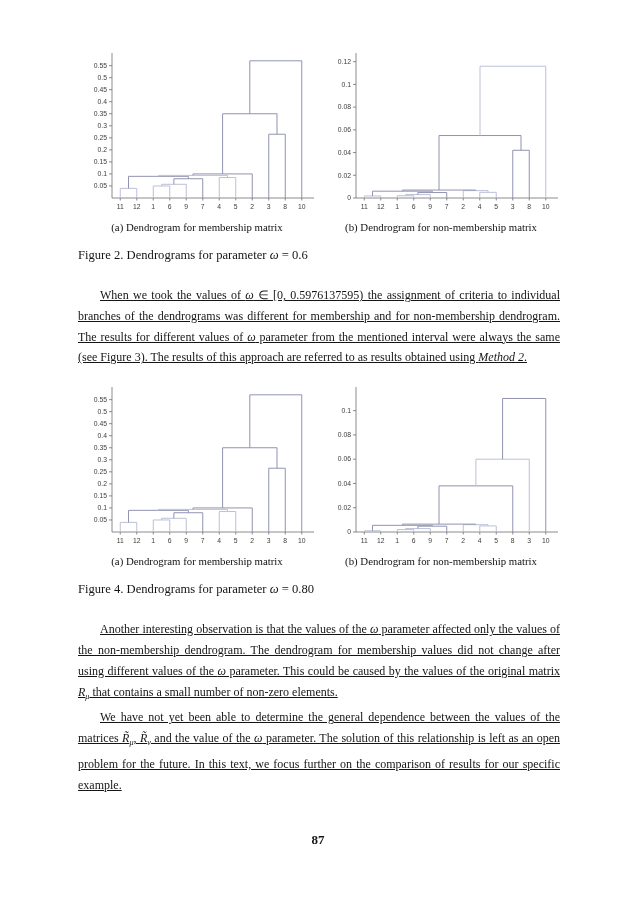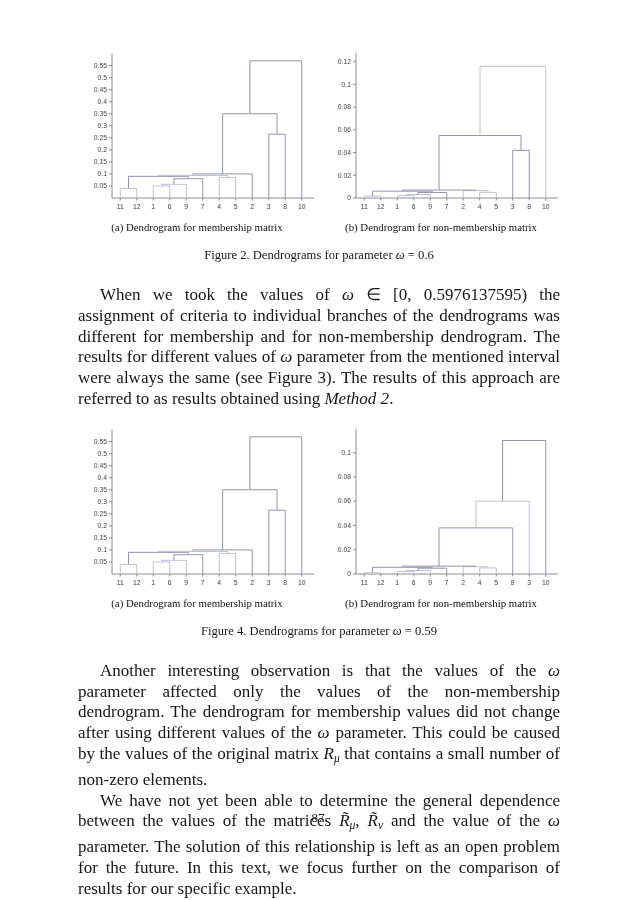--- a/index.html
+++ b/index.html
@@ -5,28 +5,28 @@
   html,body{margin:0;padding:0;background:#e8e8e8;}
   .page{width:636px;height:900px;background:#ffffff;position:relative;margin:0 auto;
         box-sizing:border-box;padding:48px 76px 0 78px;
         font-family:"Liberation Serif",serif;color:#151515;}
   .panels{display:flex;justify-content:space-between;}
   .panel{width:238px;text-align:center;}
   svg.dendro{width:238px;height:170px;display:block;}
   .ax{stroke:#6f6f6f;stroke-width:0.8;}
   .tick{font-family:"Liberation Sans",sans-serif;font-size:6.8px;fill:#3c3c3c;}
   .pcap{font-size:10.8px;margin-top:3px;color:#111;}
-  .figcap{text-align:center;font-size:12.6px;margin-top:15px;}
+  .figcap{text-align:left;font-size:12.6px;margin-top:15px;}
   figure{margin:0;padding:0;}
   .fig3{margin-top:14px;}
-  .bodyp{font-size:17px;line-height:20.8px;text-align:justify;text-indent:22px;margin:0;}
+  .bodyp{font-size:12px;line-height:20.8px;text-align:justify;text-indent:22px;margin:0;text-decoration:underline;}
   .first{margin-top:22px;}
   .it{font-style:italic;}
   .msub{font-size:0.68em;font-style:italic;vertical-align:-3px;}
-  .pageno{position:absolute;left:0;right:0;bottom:74px;text-align:center;font-size:13px;}
+  .pageno{position:absolute;left:0;right:0;bottom:52px;text-align:center;font-size:13px;font-weight:bold;}
 </style>
 </head>
 <body>
 
 <div class="page">
 
   <figure>
     <div class="panels">
       <div class="panel">
         <svg class="dendro" viewBox="0 0 238 170" width="238" height="170">
@@ -268,21 +268,21 @@
             <path d="M 157.75 150 L 157.75 143.93162393162393 L 174.25 143.93162393162393 L 174.25 150" fill="none" stroke="#bcc0d8" stroke-width="1"></path>
             <path d="M 141.25 150 L 141.25 142.71794871794873 L 166 142.71794871794873 L 166 143.93162393162393" fill="none" stroke="#bcc0d8" stroke-width="1"></path>
             <path d="M 80.40625 143.32478632478632 L 80.40625 142.11111111111111 L 153.625 142.11111111111111 L 153.625 142.71794871794873" fill="none" stroke="#9193b0" stroke-width="1"></path>
             <path d="M 117.015625 142.11111111111111 L 117.015625 103.88034188034189 L 190.75 103.88034188034189 L 190.75 150" fill="none" stroke="#9193b0" stroke-width="1"></path>
             <path d="M 153.8828125 103.88034188034189 L 153.8828125 77.17948717948718 L 207.25 77.17948717948718 L 207.25 150" fill="none" stroke="#bcc0d8" stroke-width="1"></path>
             <path d="M 180.56640625 77.17948717948718 L 180.56640625 16.4957264957265 L 223.75 16.4957264957265 L 223.75 150" fill="none" stroke="#9193b0" stroke-width="1"></path>
           </svg>
         <div class="pcap">(b) Dendrogram for non-membership matrix</div>
       </div>
     </div>
-    <figcaption class="figcap"><span>Figure 4. Dendrograms for parameter </span><span class="it">ω</span><span> = 0.59</span></figcaption>
+    <figcaption class="figcap"><span>Figure 4. Dendrograms for parameter </span><span class="it">ω</span><span> = 0.80</span></figcaption>
   </figure>
 
   <p class="bodyp first"><span>Another interesting observation is that the values of the </span><span class="it">ω</span><span> parameter affected only the values of the non-membership dendrogram. The dendrogram for membership values did not change after using different values of the </span><span class="it">ω</span><span> parameter. This could be caused by the values of the original matrix </span><span class="it">R</span><span class="msub">μ</span><span> that contains a small number of non-zero elements.</span></p>
 
   <p class="bodyp"><span>We have not yet been able to determine the general dependence between the values of the matrices </span><span class="it">R̃</span><span class="msub">μ</span><span>, </span><span class="it">R̃</span><span class="msub">ν</span><span> and the value of the </span><span class="it">ω</span><span> parameter. The solution of this relationship is left as an open problem for the future. In this text, we focus further on the comparison of results for our specific example.</span></p>
 
 
   <div class="pageno">87</div>
 
 </div>

